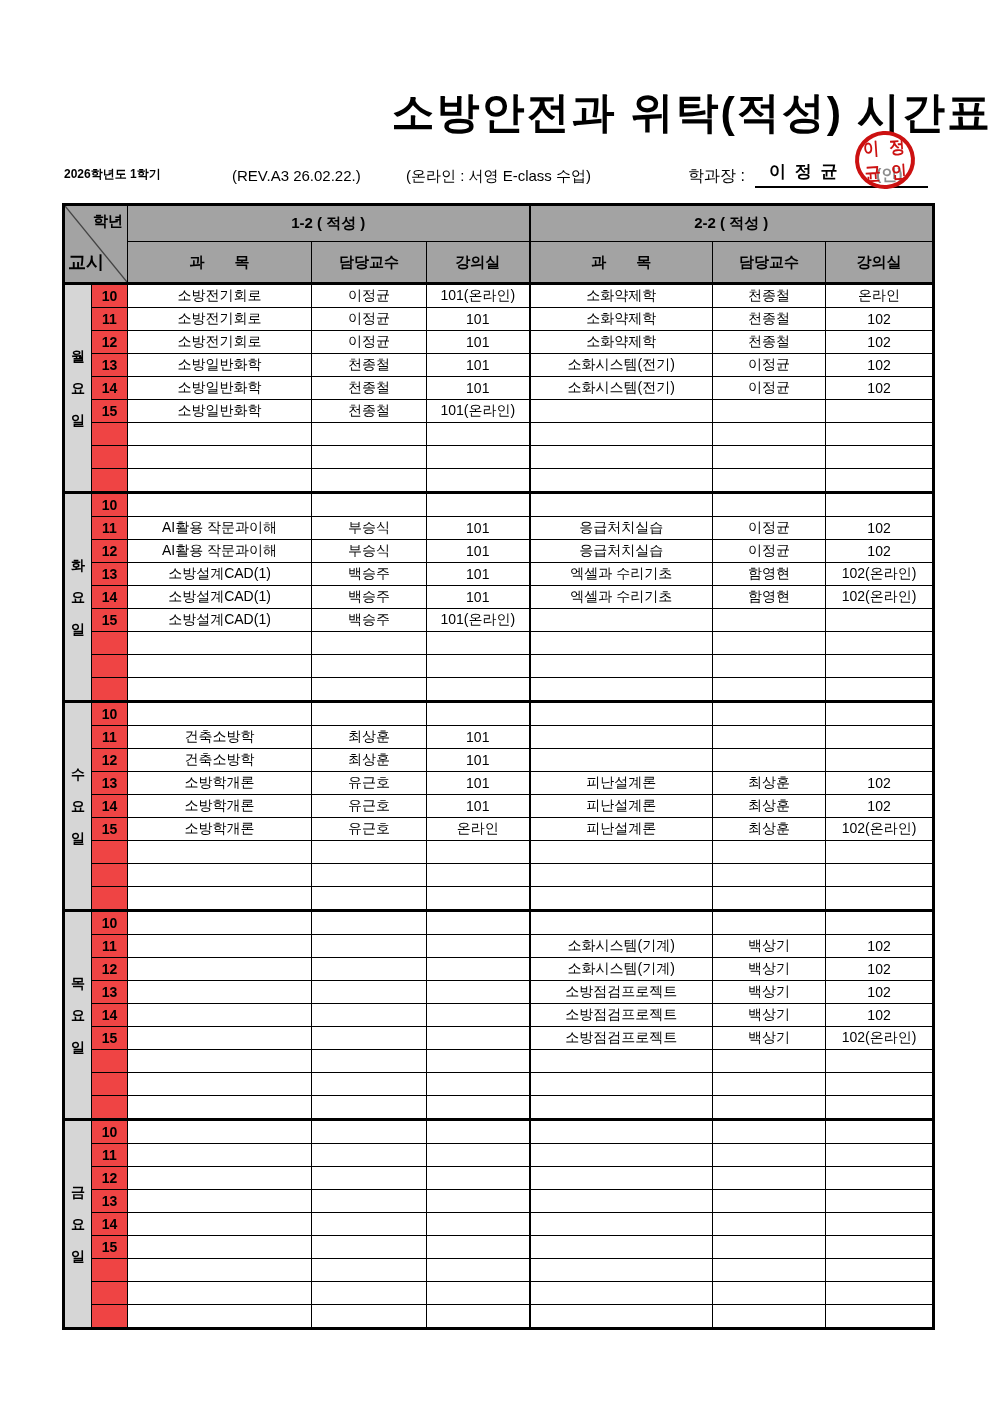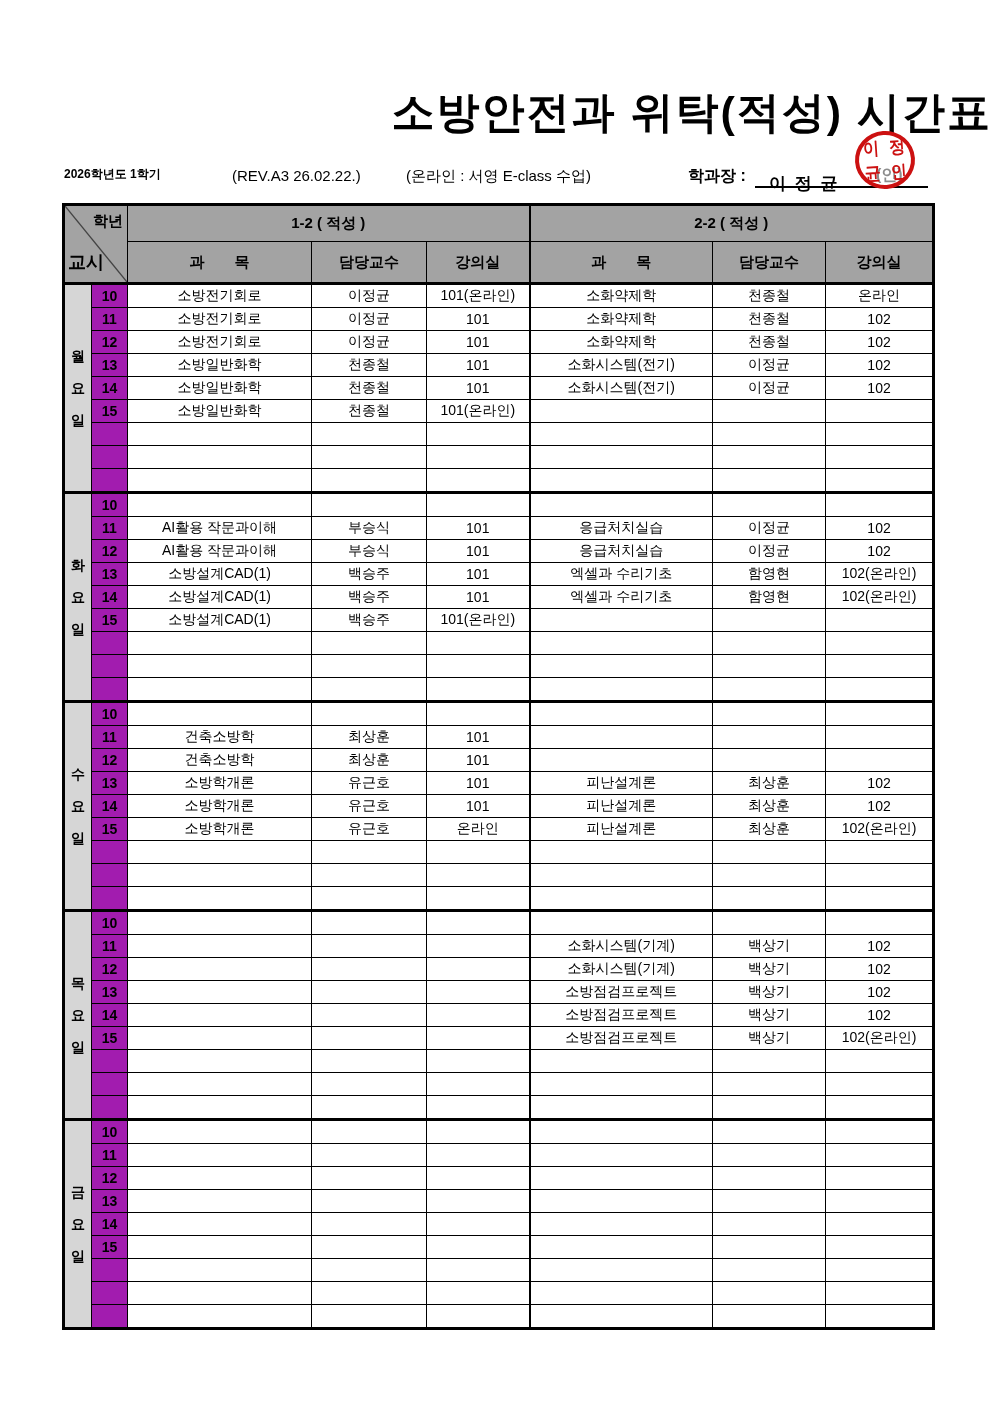--- a/index.html
+++ b/index.html
@@ -10,26 +10,26 @@
   }
   .title {
     position:absolute; top:84px; left:0; width:100%;
     text-align:right; font-size:43px; font-weight:800; letter-spacing:2px;
     margin:0;
   }
   .meta { position:absolute; top:0; left:0; width:100%; height:200px; }
   .semester { position:absolute; left:64px; top:166px; font-size:12px; font-weight:700; }
   .rev      { position:absolute; left:232px; top:167px; font-size:15px; }
   .online   { position:absolute; left:406px; top:167px; font-size:15px; }
-  .headlbl  { position:absolute; left:688px; top:166px; font-size:16px; font-weight:700; }
+  .headlbl  { position:absolute; left:688px; top:166px; font-size:16px; font-weight:400; }
   .nameline {
     position:absolute; left:755px; top:160px; width:173px; height:26px;
     border-bottom:2px solid #000;
   }
-  .headname { position:absolute; left:14px; top:12px; font-size:17px; font-weight:700; letter-spacing:2px; }
+  .headname { position:absolute; left:14px; top:0; font-size:17px; font-weight:700; letter-spacing:2px; }
   .sealtxt  { position:absolute; left:121px; top:5px; font-size:16px; font-weight:700; }
   .stamp {
     position:absolute; left:855px; top:131px; width:52px; height:50px;
     border:4px solid #cc1111; border-radius:50%;
     display:grid; grid-template-columns:1fr 1fr; align-items:center; justify-items:center;
     color:#cc1111; font-weight:800; font-size:16px; line-height:1;
     transform:rotate(-4deg); background:rgba(255,255,255,0.55);
   }
   .stamp span { transform:scaleY(1.1); }
 
@@ -47,21 +47,21 @@
   .tt thead tr.h2 { height:42px; }
   .tt thead tr.h2 th { border-bottom:3px solid #000; }
   .corner { position:relative; padding:0; }
   .corner svg { position:absolute; left:0; top:0; width:100%; height:100%; }
   .corner .tr { position:absolute; right:4px; top:6px; font-size:15px; font-weight:700; }
   .corner .bl { position:absolute; left:3px; bottom:8px; font-size:18px; font-weight:700; }
   .tt td { height:22px; }
   .day {
     background:#d6d6d6; font-weight:700; font-size:17px; line-height:32px;
   }
-  .period { background:#a21caf; font-weight:700; font-size:15px; }
+  .period { background:#ef4444; font-weight:700; font-size:15px; }
   .sec2 { border-left:2px solid #000 !important; }
   tr.block-start td { border-top:3px solid #000; }
 </style>
 </head>
 <body>
 
 <div class="page">
 
   <h1 class="title">소방안전과 위탁(적성) 시간표</h1>
 

